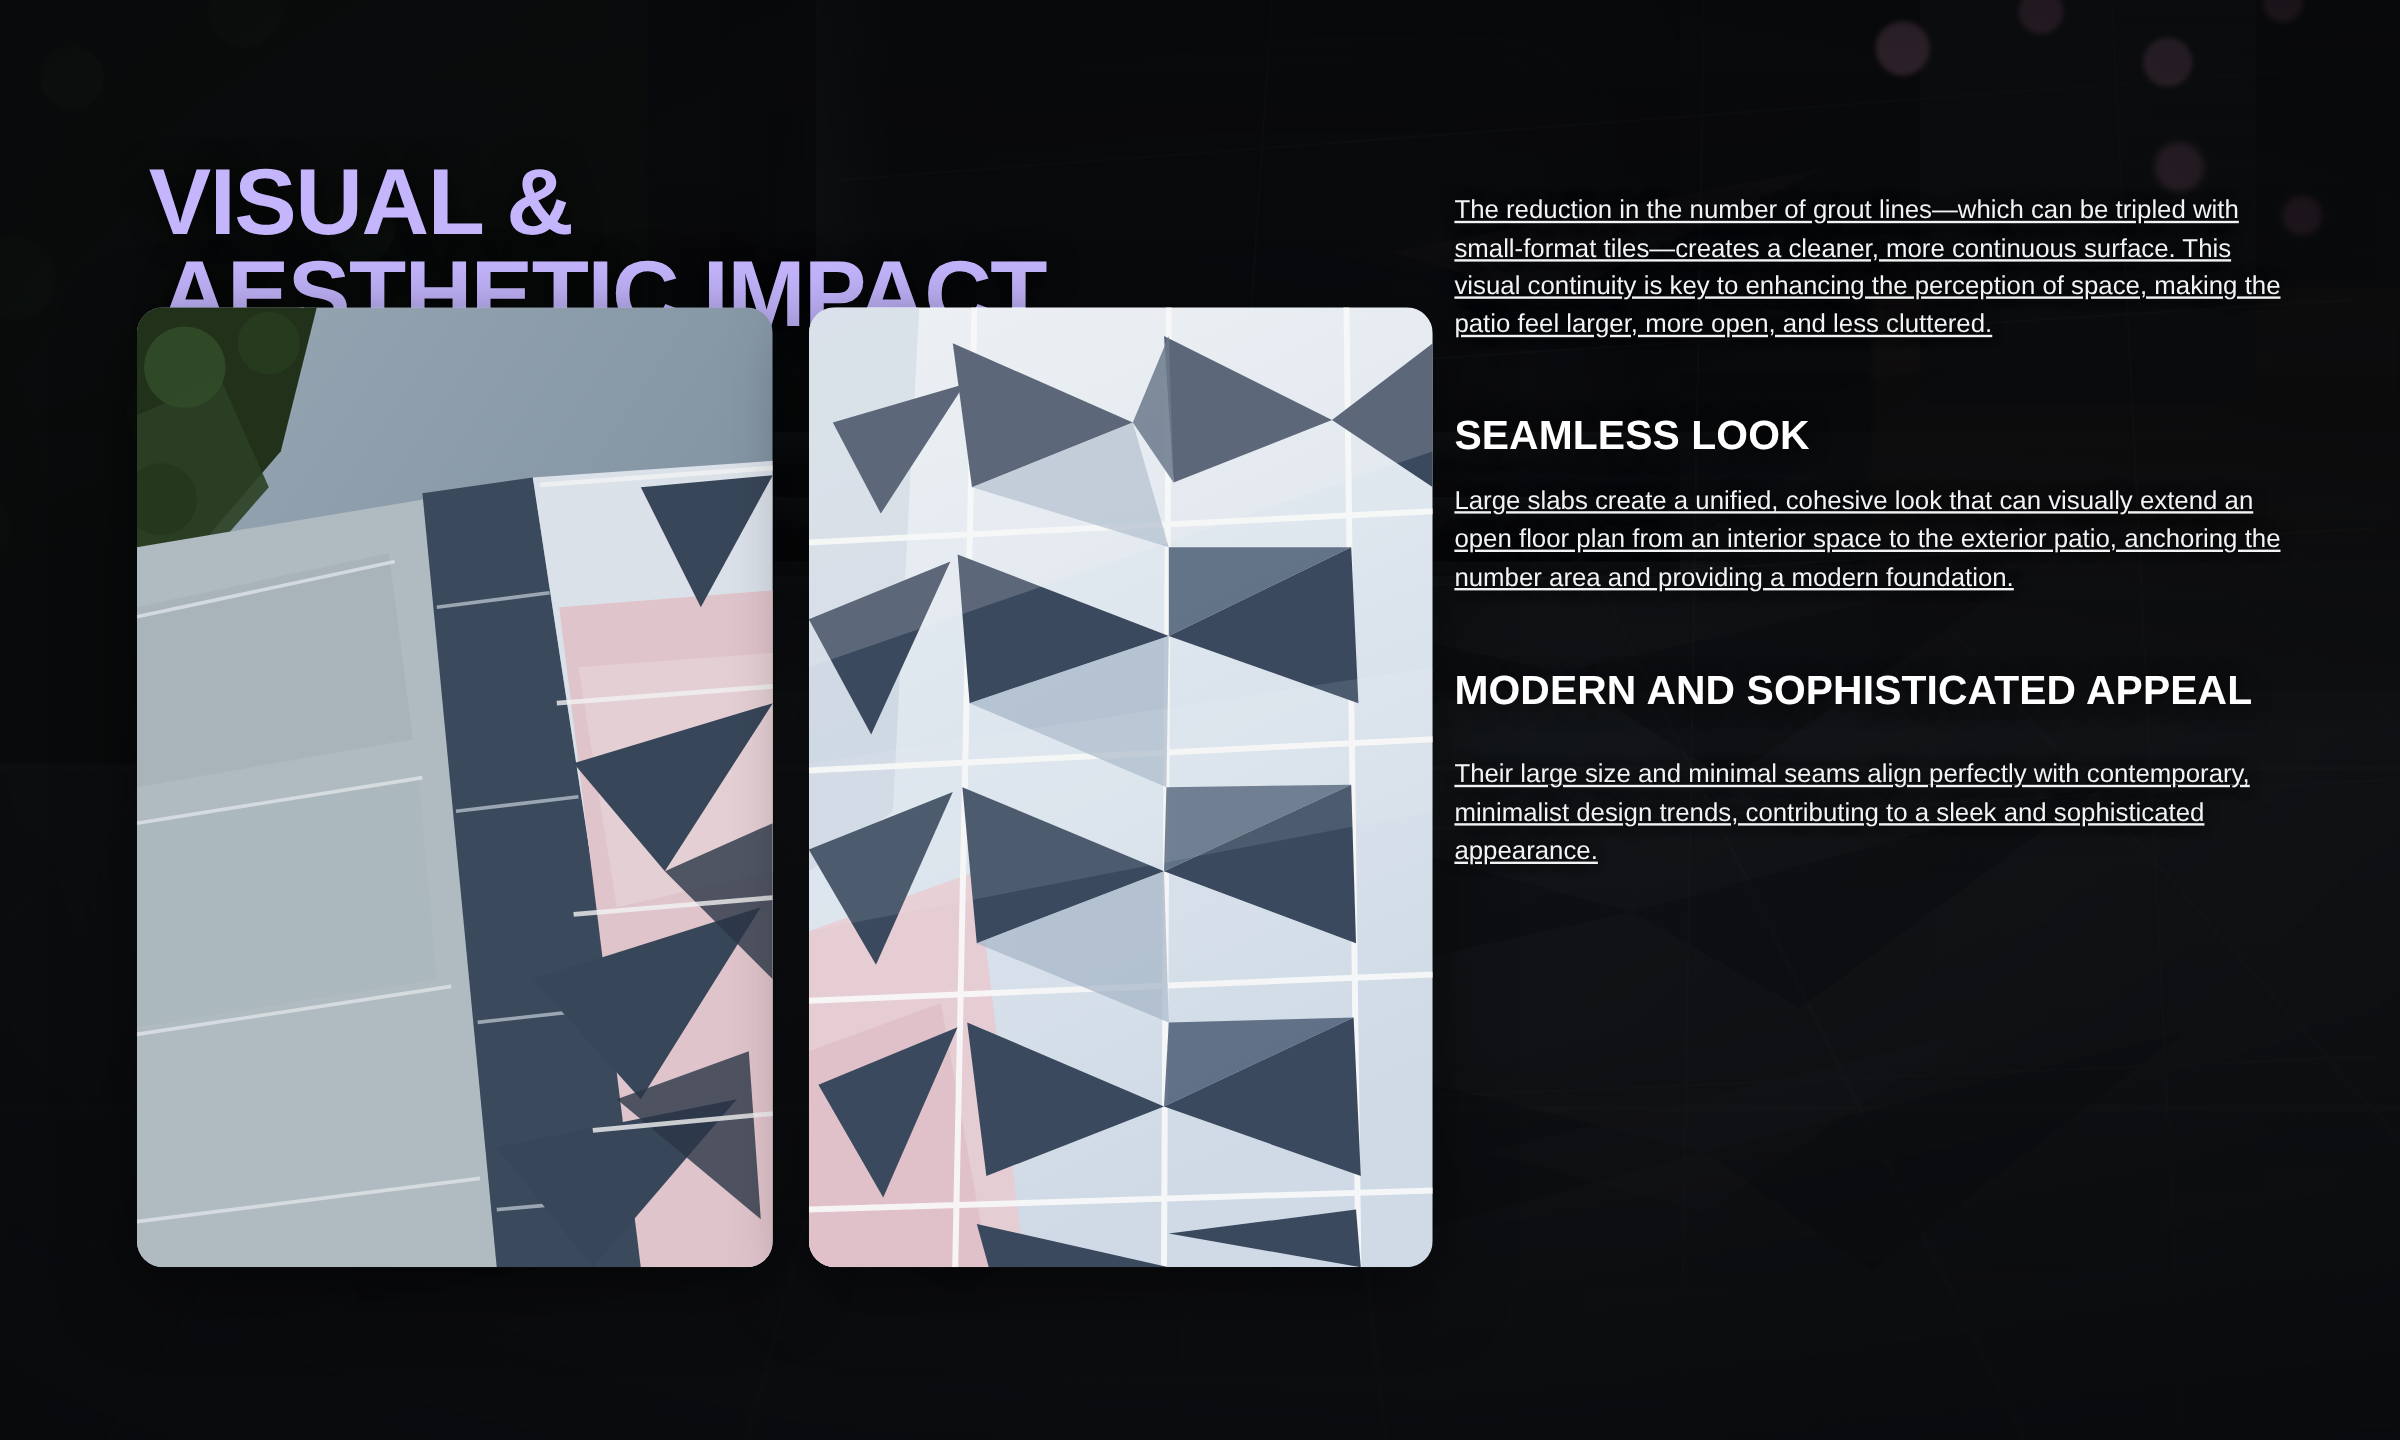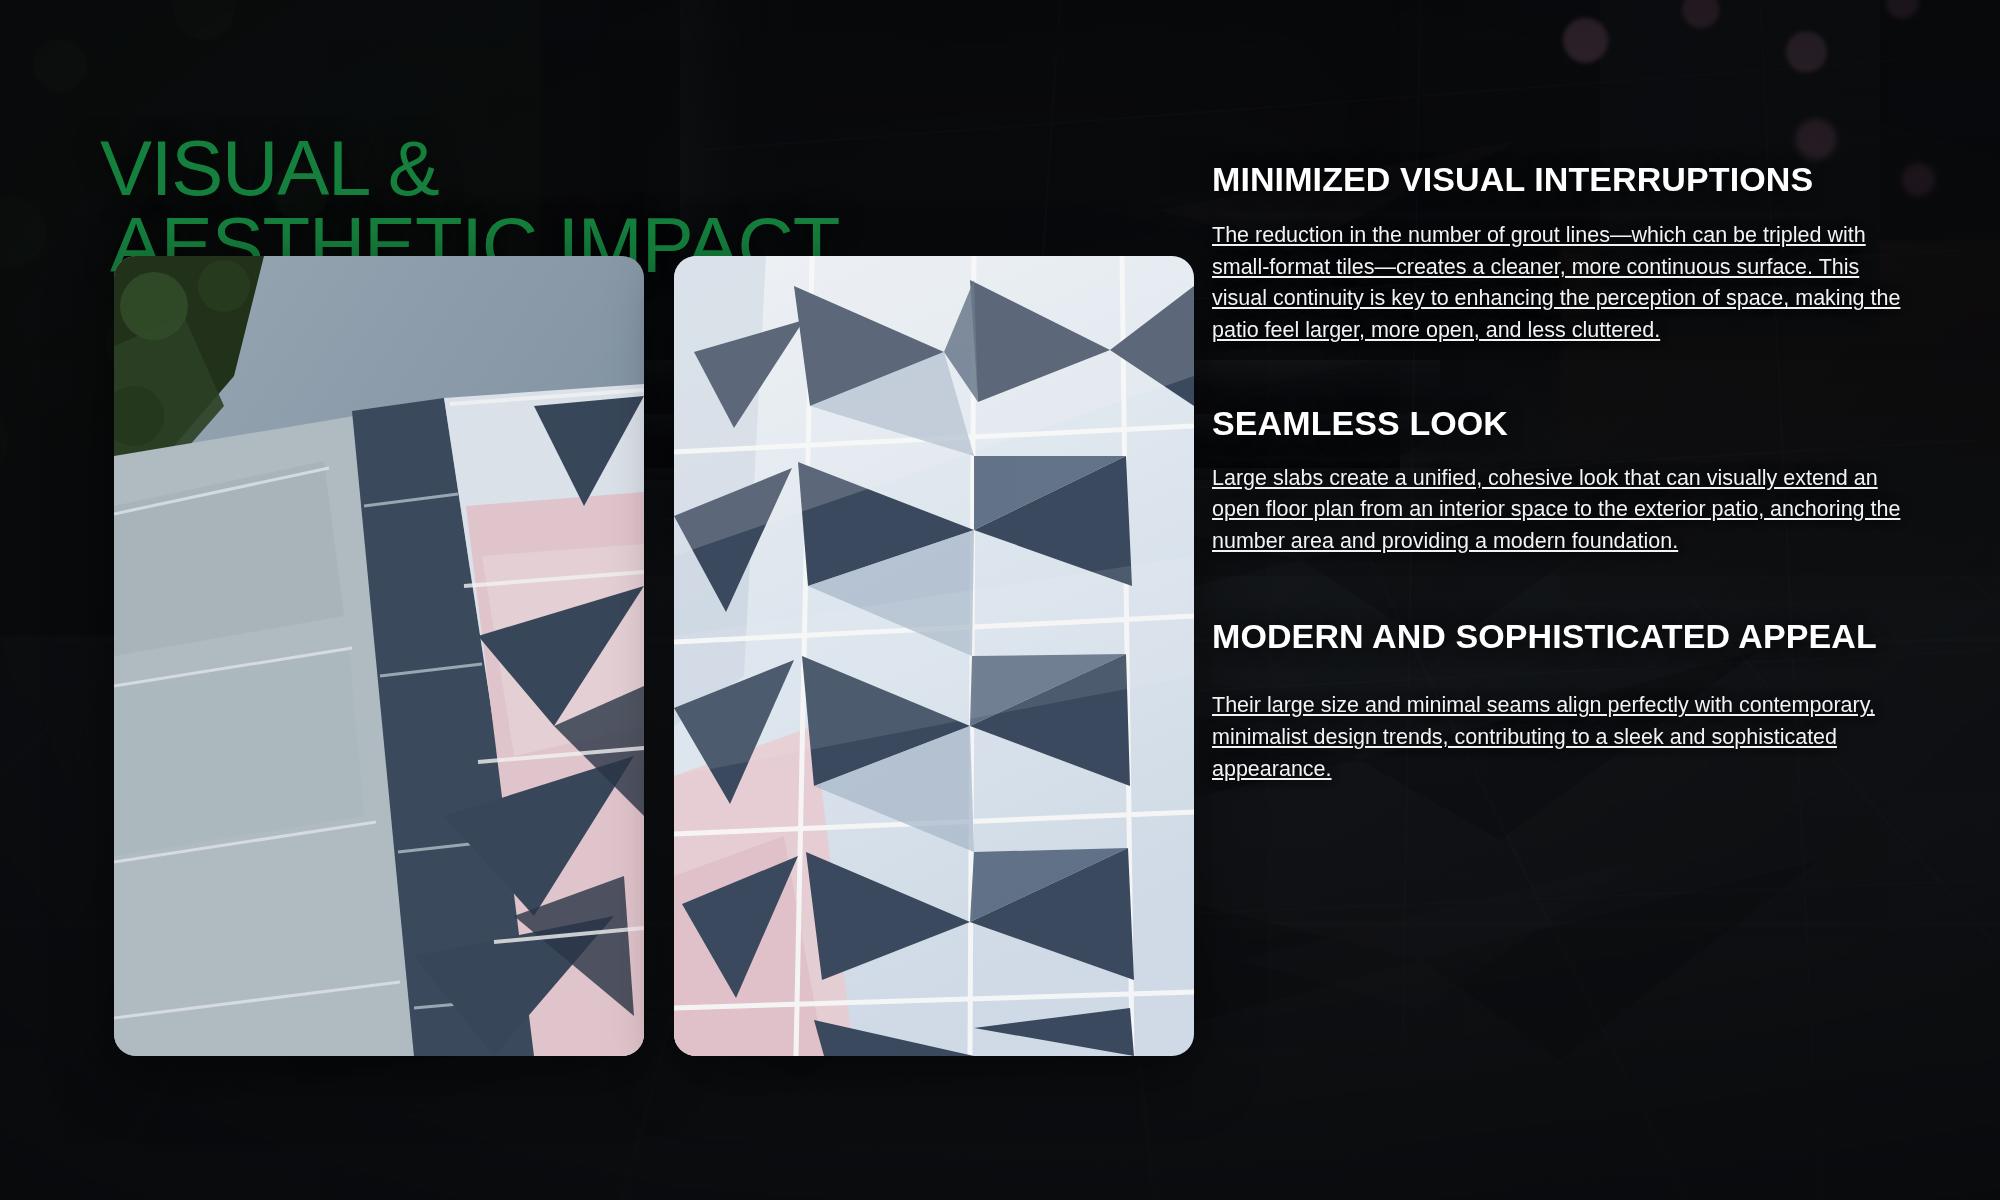--- a/index.html
+++ b/index.html
@@ -73,22 +73,22 @@
 
   .scrim{position:absolute;inset:0;
     background:
       linear-gradient(90deg,rgba(8,9,11,.86) 0%,rgba(8,9,11,.64) 34%,rgba(8,9,11,.58) 60%,rgba(8,9,11,.72) 100%),
       linear-gradient(180deg,rgba(8,9,11,.55) 0%,rgba(8,9,11,.18) 26%,rgba(8,9,11,.42) 72%,rgba(8,9,11,.78) 100%);}
 
   
   .content{position:absolute;inset:0;}
 
   .title{
-    position:absolute;left:100px;top:78px;width:980px;
-    color:#15803d;font-weight:400;font-size:78px;line-height:.99;
+    position:absolute;left:124px;top:78px;width:980px;
+    color:#c4b5fd;font-weight:700;font-size:78px;line-height:.99;
     letter-spacing:-1.2px;text-transform:uppercase;
     text-shadow:0 2px 26px rgba(0,0,0,.75);
   }
   .title .l2{display:block;margin-left:10px;}
 
   
   .cards{position:absolute;left:114px;top:256px;width:1070px;height:800px;}
   .card{position:absolute;top:0;height:800px;border-radius:22px;overflow:hidden;
     box-shadow:0 18px 60px rgba(0,0,0,.55);}
   .card.a{left:0;width:530px;}
@@ -298,21 +298,20 @@
           <path d="M0 380 L520 300 L520 420 L0 520 Z" fill="#ffffff" opacity=".10"></path>
           <rect width="520" height="800" fill="#000" opacity=".03"></rect>
         </svg>
       </div>
 
     </div>
 
     <div class="col">
 
       <div class="blk b1">
-        <h2 class="h">MINIMIZED VISUAL INTERRUPTIONS</h2>
         <p class="p">The reduction in the number of grout lines—which can be tripled with small-format tiles—creates a cleaner, more continuous surface. This visual continuity is key to enhancing the perception of space, making the patio feel larger, more open, and less cluttered.</p>
       </div>
 
       <div class="blk b2">
         <h2 class="h">SEAMLESS LOOK</h2>
         <p class="p">Large slabs create a unified, cohesive look that can visually extend an open floor plan from an interior space to the exterior patio, anchoring the number area and providing a modern foundation.</p>
       </div>
 
       <div class="blk b3">
         <h2 class="h">MODERN AND SOPHISTICATED APPEAL</h2>

